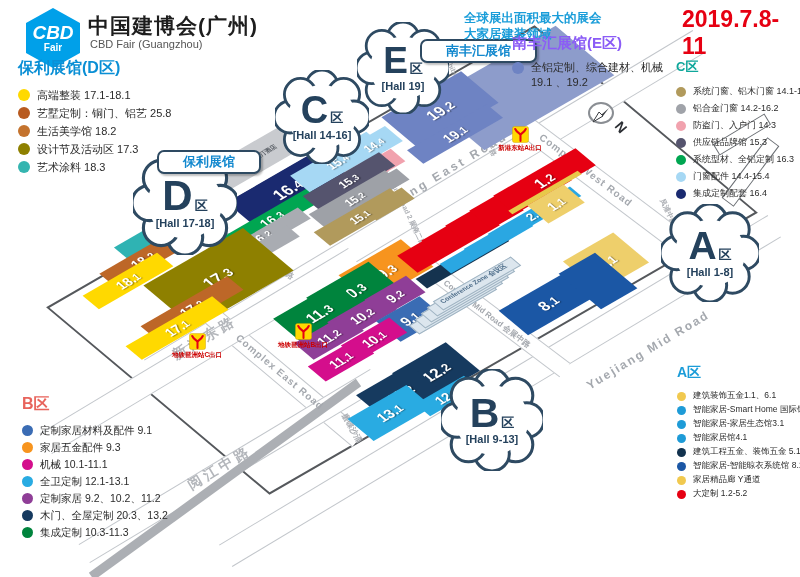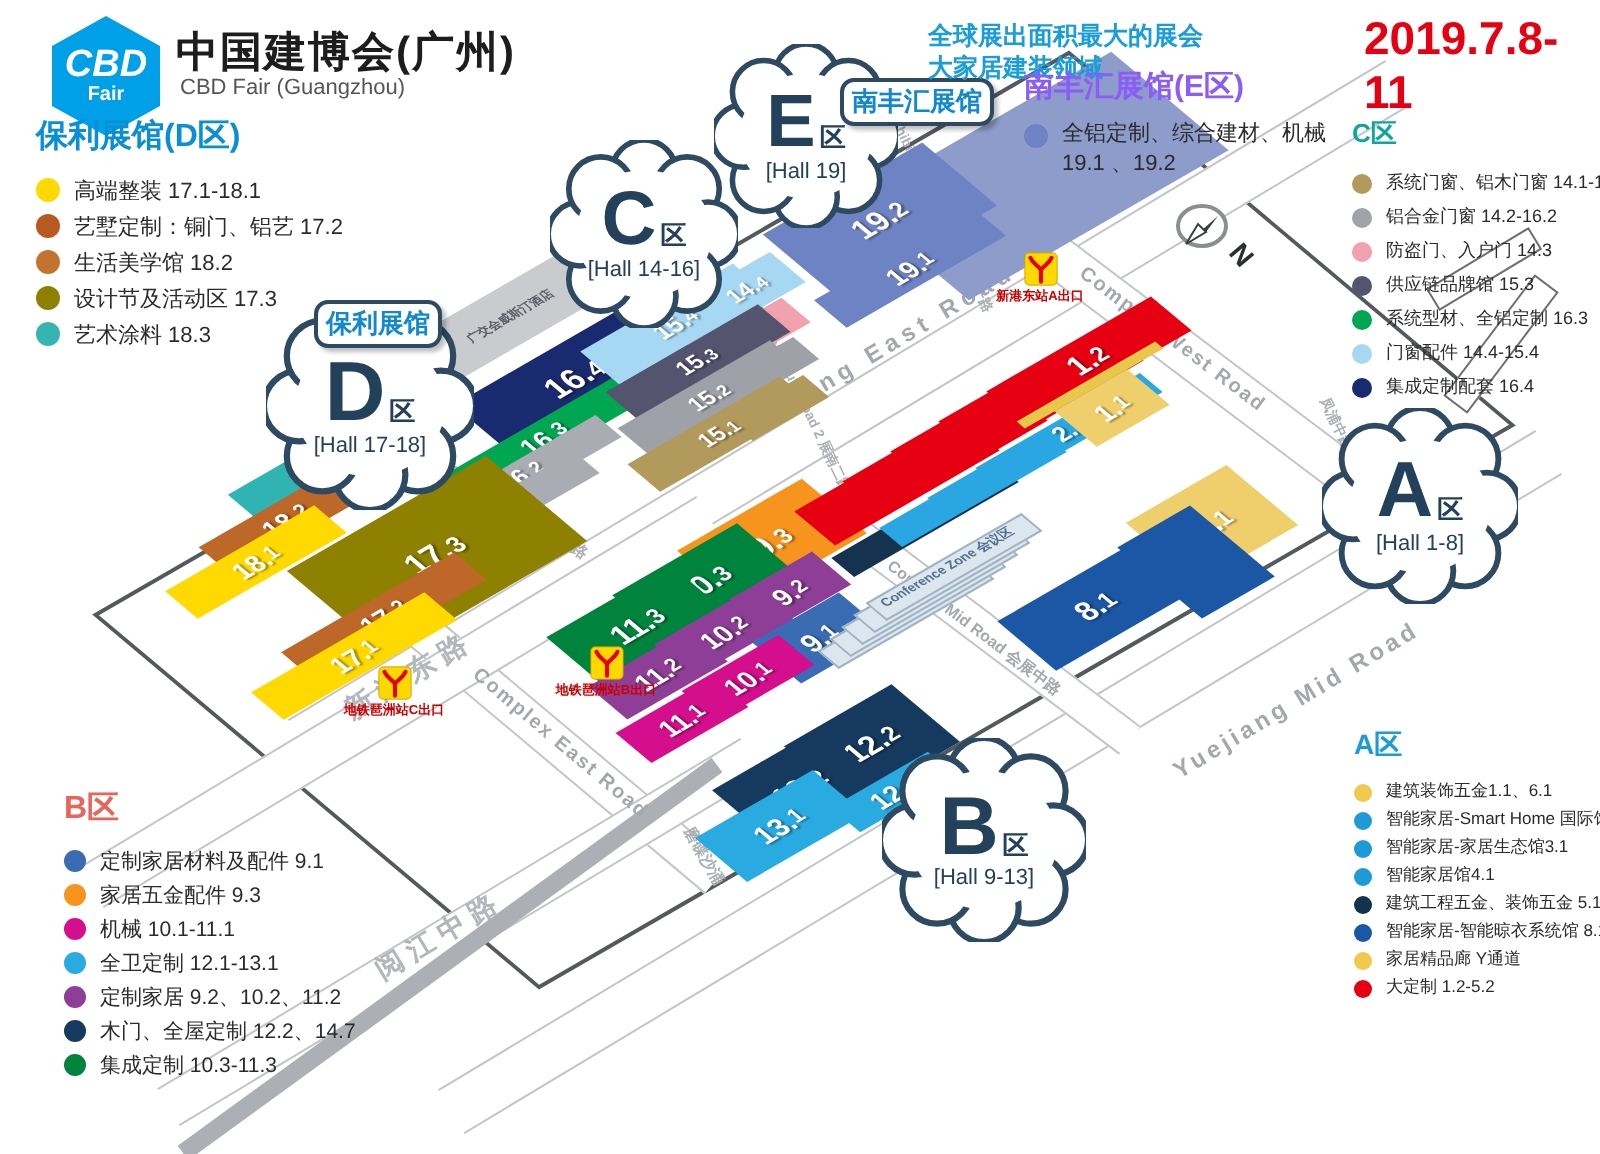--- a/index.html
+++ b/index.html
@@ -22,21 +22,21 @@
   .legend ul{list-style:none;margin:7px 0 0;padding:0;display:flex;flex-direction:column}
   .legend li{display:flex;align-items:center;gap:7px;white-space:nowrap;color:#2b2b2b}
   .dot{border-radius:50%;flex:none}
   .lg-d{left:18px;top:58px}.lg-d .legend-title{font-size:16px;color:#0A8FD5}
   .lg-d li{height:18px;font-size:11px}.lg-d .dot{width:12px;height:12px}
   .lg-e{left:512px;top:34px}.lg-e .legend-title{font-size:15px;color:#8b5cf6}
   .lg-e li{white-space:normal;width:170px;align-items:flex-start;font-size:11px;line-height:15px}
   .lg-e .dot{width:12px;height:12px;margin-top:2px}
   .lg-c{left:676px;top:58px}.lg-c .legend-title{font-size:13px;color:#0FA79B}
   .lg-c li{height:17px;font-size:9px}.lg-c .dot{width:10px;height:10px}
-  .lg-b{left:32px;top:394px}.lg-b .legend-title{font-size:16px;color:#E8645C}
+  .lg-b{left:22px;top:394px}.lg-b .legend-title{font-size:16px;color:#E8645C}
   .lg-b li{height:17px;font-size:10.5px}.lg-b .dot{width:11px;height:11px}
   .lg-a{left:677px;top:364px}.lg-a .legend-title{font-size:14px;color:#1B9CD8}
   .lg-a li{height:14px;font-size:8.5px}.lg-a .dot{width:9px;height:9px}
   
   #site-boundary{position:absolute;left:120px;top:123px;width:560px;height:270px;
     border:2px solid #55585C;transform:rotate(-30deg) skewX(20deg);z-index:1}
   .corridor{position:absolute;background:#fff;border-top:1px solid #C2C6CB;border-bottom:1px solid #C2C6CB;z-index:2}
   #canal{position:absolute;left:60px;top:475px;width:330px;height:9px;background:#ACAFB4;transform:rotate(-36deg);z-index:2}
   .bridge{position:absolute;background:#fff;border:1.5px solid #6B6F74;z-index:2}
   .hall{position:absolute;display:flex;align-items:center;justify-content:center;color:#fff;font-weight:bold;
@@ -46,23 +46,23 @@
   .slab{position:absolute;width:88px;height:11px;background:#DCE6EE;border:1px solid #9FB3C2;
     transform:rotate(-30deg) skewX(20deg);z-index:4}
   .road-label{position:absolute;font-weight:bold;white-space:nowrap;z-index:3}
   
   .cloud{position:absolute;z-index:8}
   .cloud svg{position:absolute;inset:0;width:100%;height:100%}
   .cloud-text{position:absolute;inset:0;display:flex;flex-direction:column;align-items:center;justify-content:center;color:#24415C;z-index:1}
   .cloud-main{display:flex;align-items:flex-end;line-height:.9}
   .cloud-letter{font-weight:bold}
   .cloud-zone{font-weight:bold;font-size:13px;margin:0 0 3px 2px}
-  .cloud-hall{font-weight:normal;font-size:11px;margin-top:2px}
+  .cloud-hall{font-weight:bold;font-size:11px;margin-top:2px}
   .pill{position:absolute;z-index:9;background:#fff;border:2px solid #2E4A62;border-radius:7px;
-    padding:1px 4px;font-size:13px;font-weight:bold;color:#1288CE;box-shadow:2px 2px 2px rgba(0,0,0,.25)}
+    padding:1px 24px;font-size:13px;font-weight:bold;color:#1288CE;box-shadow:2px 2px 2px rgba(0,0,0,.25)}
   .metro{position:absolute;z-index:6;display:flex;flex-direction:column;align-items:center}
   .metro-label{font-size:6.5px;color:#C00;white-space:nowrap;margin-top:1px;font-weight:bold}
 </style>
 </head>
 <body>
 
 <div id="stage">
 
   <div class="hexagon">
     <span class="hex-cbd">CBD</span>
@@ -78,21 +78,21 @@
 
   <div class="legend lg-d">
     <div class="legend-title">保利展馆(D区)</div>
     <ul>
         <li>
           <span class="dot" style="background: rgb(255, 217, 0);"></span>
           <span>高端整装 17.1-18.1</span>
         </li>
         <li>
           <span class="dot" style="background: rgb(184, 90, 31);"></span>
-          <span>艺墅定制：铜门、铝艺 17.2</span>
+          <span>艺墅定制：铜门、铝艺 25.8</span>
         </li>
         <li>
           <span class="dot" style="background: rgb(196, 115, 46);"></span>
           <span>生活美学馆 18.2</span>
         </li>
         <li>
           <span class="dot" style="background: rgb(142, 128, 0);"></span>
           <span>设计节及活动区 17.3</span>
         </li>
         <li>
@@ -161,21 +161,21 @@
         <li>
           <span class="dot" style="background: rgb(41, 171, 226);"></span>
           <span>全卫定制 12.1-13.1</span>
         </li>
         <li>
           <span class="dot" style="background: rgb(143, 62, 151);"></span>
           <span>定制家居 9.2、10.2、11.2</span>
         </li>
         <li>
           <span class="dot" style="background: rgb(22, 58, 95);"></span>
-          <span>木门、全屋定制 12.2、14.7</span>
+          <span>木门、全屋定制 20.3、13.2</span>
         </li>
         <li>
           <span class="dot" style="background: rgb(0, 132, 61);"></span>
           <span>集成定制 10.3-11.3</span>
         </li>
       </ul>
   </div>
   <div class="legend lg-a">
     <div class="legend-title">A区</div>
     <ul>

